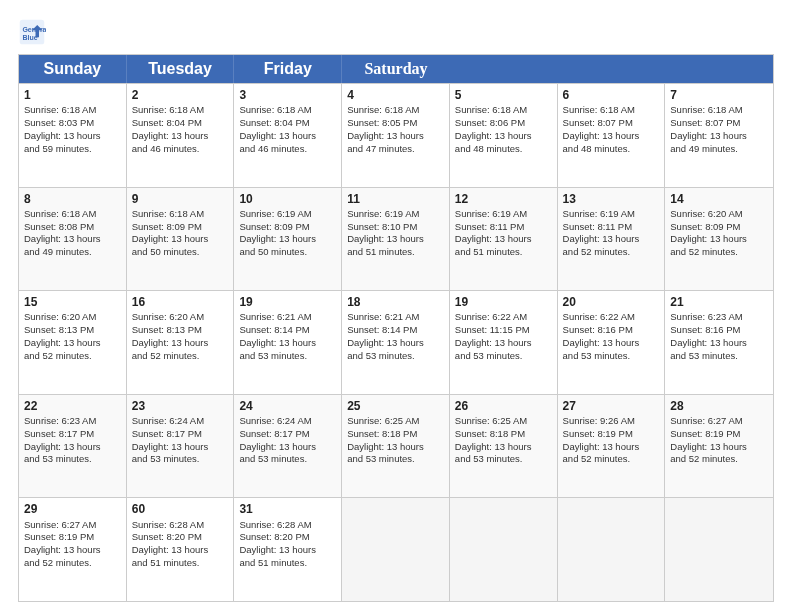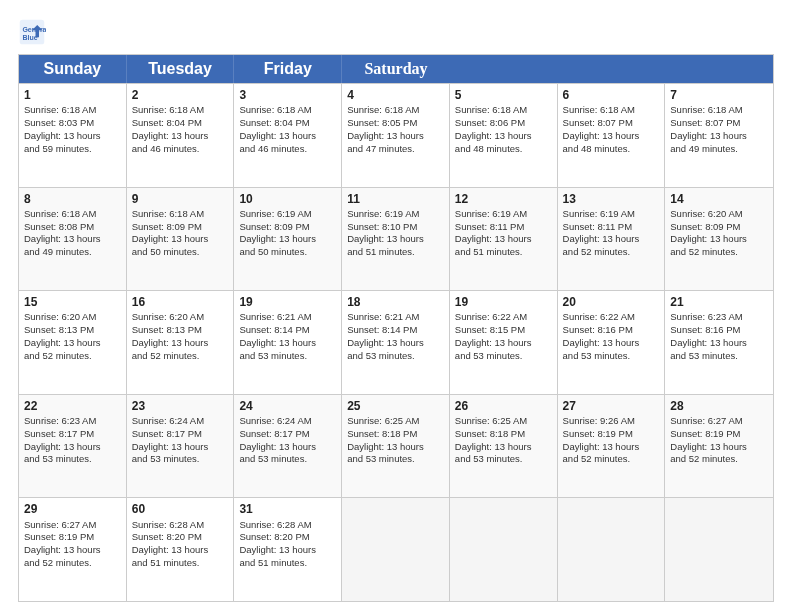--- a/index.html
+++ b/index.html
@@ -256,21 +256,21 @@
           <div class="cal-cell">
             <span class="day-num">18</span>
             <div>Sunrise: 6:21 AM</div>
             <div>Sunset: 8:14 PM</div>
             <div>Daylight: 13 hours</div>
             <div>and 53 minutes.</div>
           </div>
           <div class="cal-cell">
             <span class="day-num">19</span>
             <div>Sunrise: 6:22 AM</div>
-            <div>Sunset: 8:15 PM</div>
+            <div>Sunset: 11:15 PM</div>
             <div>Daylight: 13 hours</div>
             <div>and 53 minutes.</div>
           </div>
           <div class="cal-cell">
             <span class="day-num">20</span>
             <div>Sunrise: 6:22 AM</div>
             <div>Sunset: 8:16 PM</div>
             <div>Daylight: 13 hours</div>
             <div>and 53 minutes.</div>
           </div>

